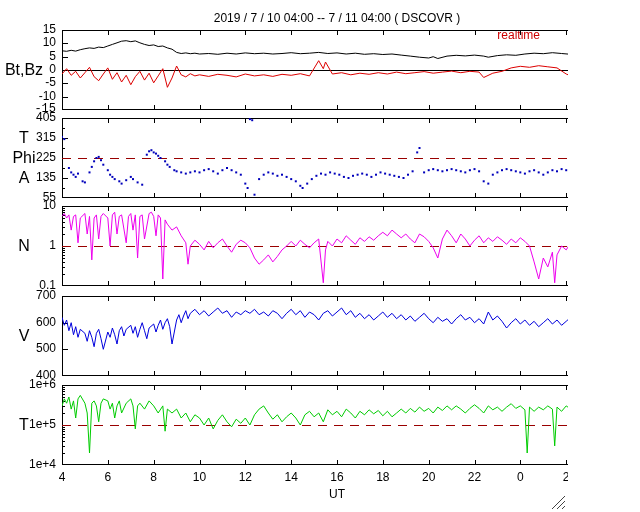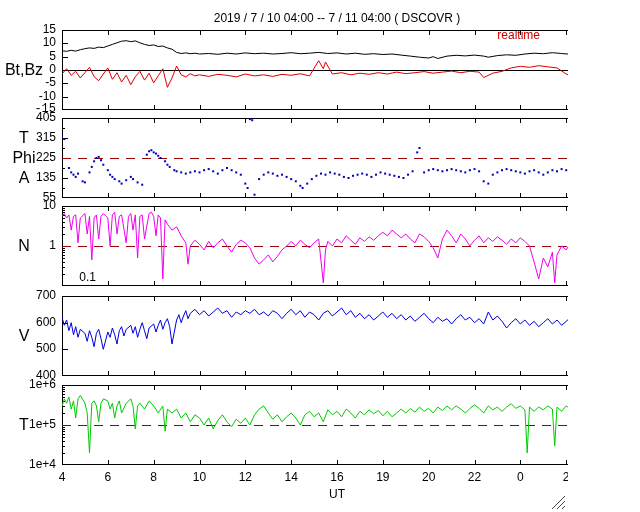--- a/index.html
+++ b/index.html
@@ -334,21 +334,21 @@
         <line x1="547" y1="6.5" x2="550" y2="6.5" stroke="#000"></line>
         <line x1="0" y1="4.5" x2="3" y2="4.5" stroke="#000"></line>
         <line x1="547" y1="4.5" x2="550" y2="4.5" stroke="#000"></line>
         <line x1="0" y1="2.5" x2="3" y2="2.5" stroke="#000"></line>
         <line x1="547" y1="2.5" x2="550" y2="2.5" stroke="#000"></line>
         <line x1="0" y1="40.5" x2="550" y2="40.5" stroke="#990000" stroke-dasharray="9,7"></line>
         <path d="M0.0,10.4L2.3,7.5L4.6,12.0L6.9,8.9L9.2,24.1L11.5,10.4L13.7,8.9L16.0,36.8L18.3,12.0L22.9,7.5L25.2,28.0L27.5,10.4L29.8,53.9L32.1,12.0L34.4,8.9L36.7,33.0L39.0,10.4L41.3,7.5L45.8,12.0L48.1,40.0L50.4,8.9L52.7,6.2L55.0,28.0L57.3,10.4L59.6,8.9L64.2,36.8L66.5,10.4L68.8,7.5L71.0,24.1L73.3,8.9L75.6,52.0L77.9,10.4L80.2,8.9L82.5,33.0L87.1,7.5L89.4,6.2L91.7,10.4L94.0,29.8L96.2,8.9L98.5,12.0L100.8,73.0L103.1,13.9L105.4,18.2L110.0,24.1L114.6,20.9L119.2,29.8L123.8,36.8L126.0,58.2L128.3,40.0L132.9,34.2L137.5,38.3L142.1,43.9L146.7,35.4L151.2,41.8L155.8,36.8L160.4,33.0L165.0,40.0L169.6,46.2L174.2,38.3L178.8,34.2L183.3,36.8L187.9,41.8L192.5,52.0L197.1,58.2L201.7,53.9L206.3,48.9L210.8,55.9L215.4,50.4L220.0,43.9L224.6,40.0L229.2,35.4L233.8,40.0L238.3,34.2L242.9,38.3L247.5,41.8L252.1,36.8L256.7,33.0L261.3,76.8L263.5,43.9L265.8,35.4L270.4,40.0L275.0,33.0L279.6,36.8L284.2,29.8L288.8,34.2L293.3,38.3L297.9,31.8L302.5,35.4L307.1,30.8L311.7,34.2L316.3,29.8L320.8,26.3L325.4,29.8L330.0,24.1L334.6,28.0L339.2,31.8L343.8,28.0L348.3,33.0L352.9,36.8L357.5,28.0L362.1,30.8L366.7,35.4L371.2,41.8L375.8,52.0L380.4,33.0L385.0,24.1L389.6,29.8L394.2,36.8L398.8,28.0L403.3,33.0L407.9,40.0L412.5,34.2L417.1,29.8L421.7,36.8L426.3,31.8L430.8,35.4L435.4,30.8L440.0,34.2L444.6,38.3L449.2,33.0L453.8,36.8L458.3,31.8L462.9,35.4L467.5,40.0L472.1,55.9L476.7,73.0L481.3,52.0L485.8,60.9L490.4,46.2L492.7,76.8L495.0,48.9L499.6,40.0L504.2,43.9L508.7,36.8L513.3,41.8L517.9,35.4L522.5,40.0L527.1,46.2L531.7,38.3L536.3,34.2L540.8,40.0L545.4,60.9L550.0,33.0" fill="none" stroke="#ee00ee" stroke-width="1"></path>
       </svg>
       <div class="ylab" style="top: 199px;">10</div>
       <div class="ylab" style="top: 239px;">1</div>
-      <div class="ylab" style="top: 271px; padding-left: 40px;">0.1</div>
+      <div class="ylab" style="top: 279px;">0.1</div>
       <div class="sidelab" style="top: 239px;">N</div>
       <svg width="550" height="80" class="panel-svg" style="left: 62px; top: 296px;">
         <rect x="0.5" y="0.5" width="549" height="79" fill="none" stroke="#000"></rect>
         <line x1="0.5" y1="0" x2="0.5" y2="5" stroke="#000"></line>
         <line x1="0.5" y1="75" x2="0.5" y2="80" stroke="#000"></line>
         <line x1="46.5" y1="0" x2="46.5" y2="5" stroke="#000"></line>
         <line x1="46.5" y1="75" x2="46.5" y2="80" stroke="#000"></line>
         <line x1="92.5" y1="0" x2="92.5" y2="5" stroke="#000"></line>
         <line x1="92.5" y1="75" x2="92.5" y2="80" stroke="#000"></line>
         <line x1="138.5" y1="0" x2="138.5" y2="5" stroke="#000"></line>
@@ -459,21 +459,21 @@
       <div class="ylab" style="top: 418px;">1e+5</div>
       <div class="ylab" style="top: 458px;">1e+4</div>
       <div class="sidelab" style="top: 418px;">T</div>
       <div class="xlab" style="left: 49px; top: 471px;">4</div>
       <div class="xlab" style="left: 94.8333px; top: 471px;">6</div>
       <div class="xlab" style="left: 140.667px; top: 471px;">8</div>
       <div class="xlab" style="left: 186.5px; top: 471px;">10</div>
       <div class="xlab" style="left: 232.333px; top: 471px;">12</div>
       <div class="xlab" style="left: 278.167px; top: 471px;">14</div>
       <div class="xlab" style="left: 324px; top: 471px;">16</div>
-      <div class="xlab" style="left: 369.833px; top: 471px;">19</div>
+      <div class="xlab" style="left: 369.833px; top: 471px;">18</div>
       <div class="xlab" style="left: 415.667px; top: 471px;">20</div>
       <div class="xlab" style="left: 461.5px; top: 471px;">22</div>
       <div class="xlab" style="left: 507.333px; top: 471px;">0</div>
       <div class="xlab" style="left: 553.167px; top: 471px;">2</div>
       <div class="xlab" style="left: 599px; top: 471px;">4</div>
     </div>
   <div class="utlab">UT</div>
   <svg id="grip" width="18" height="18">
     <line x1="3" y1="16" x2="16" y2="3" stroke="#444" stroke-width="1"></line>
     <line x1="8" y1="16" x2="16" y2="8" stroke="#444" stroke-width="1"></line>

